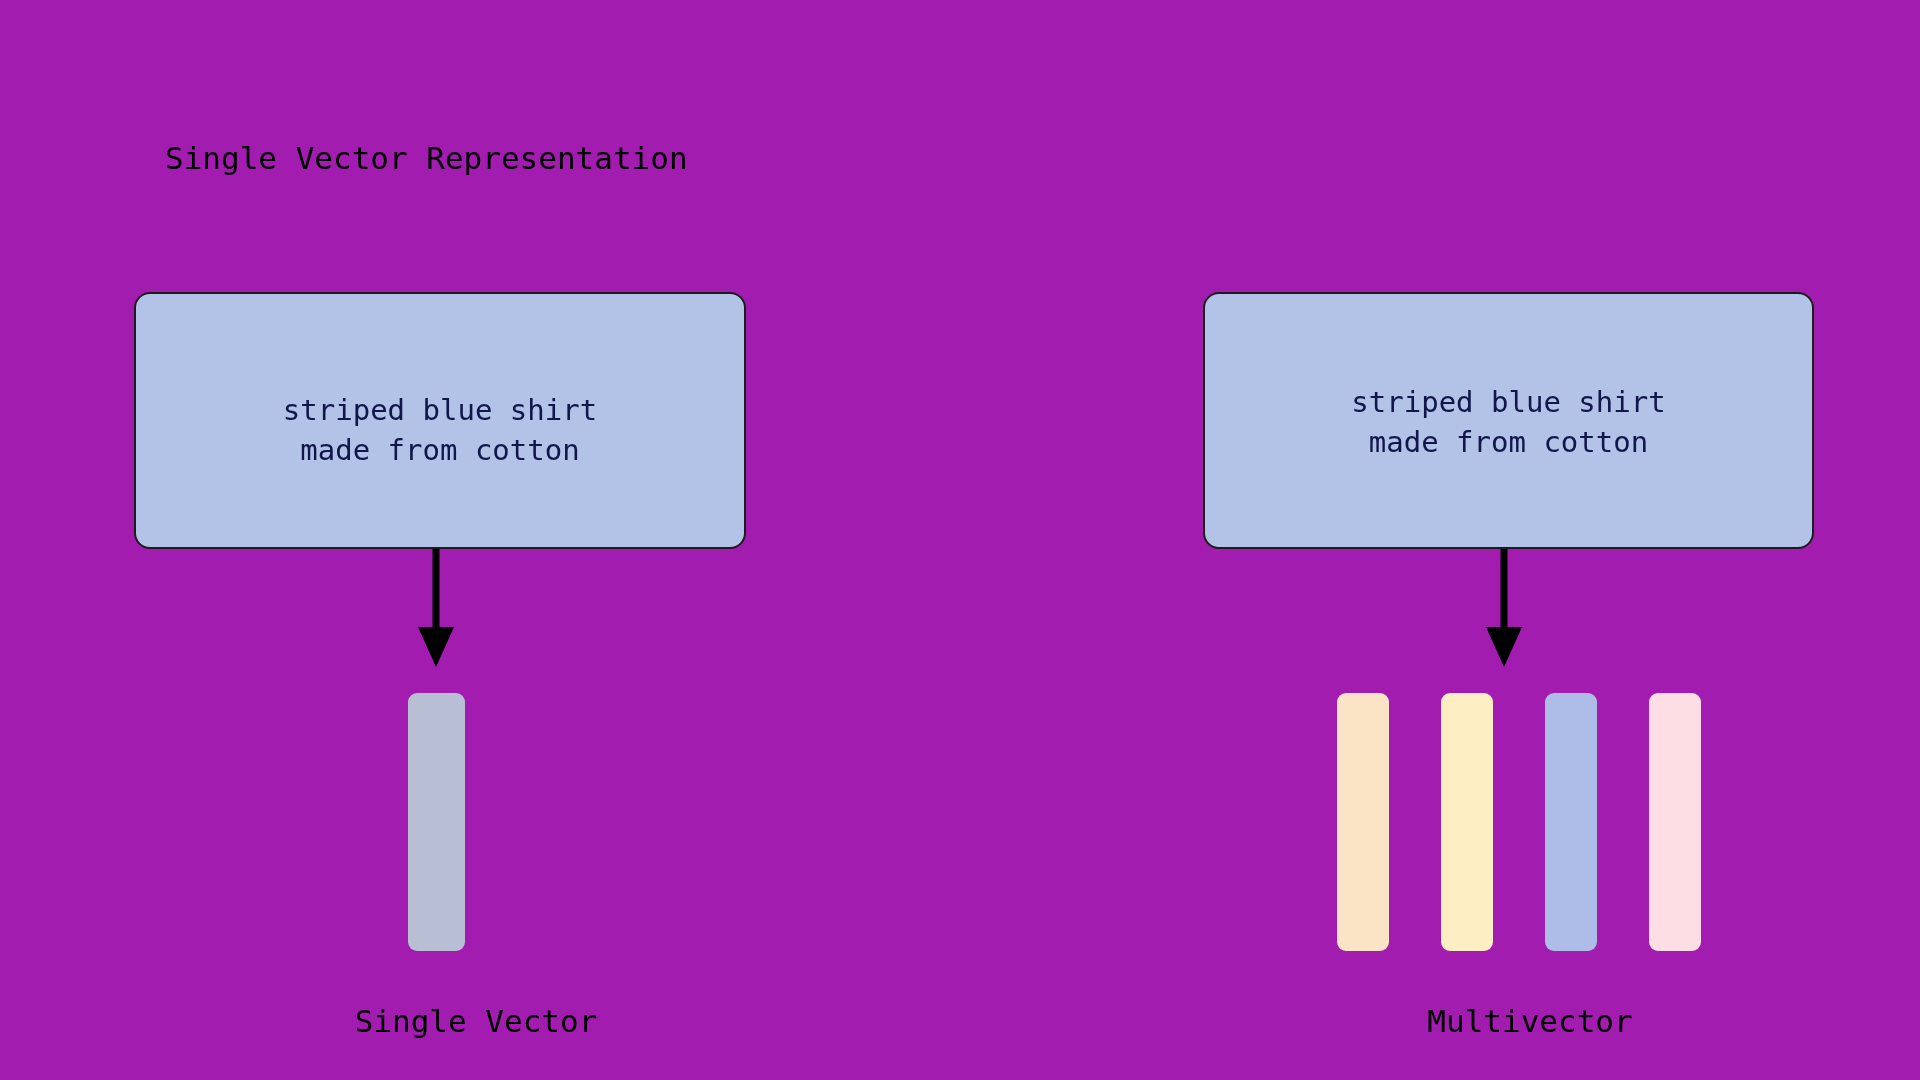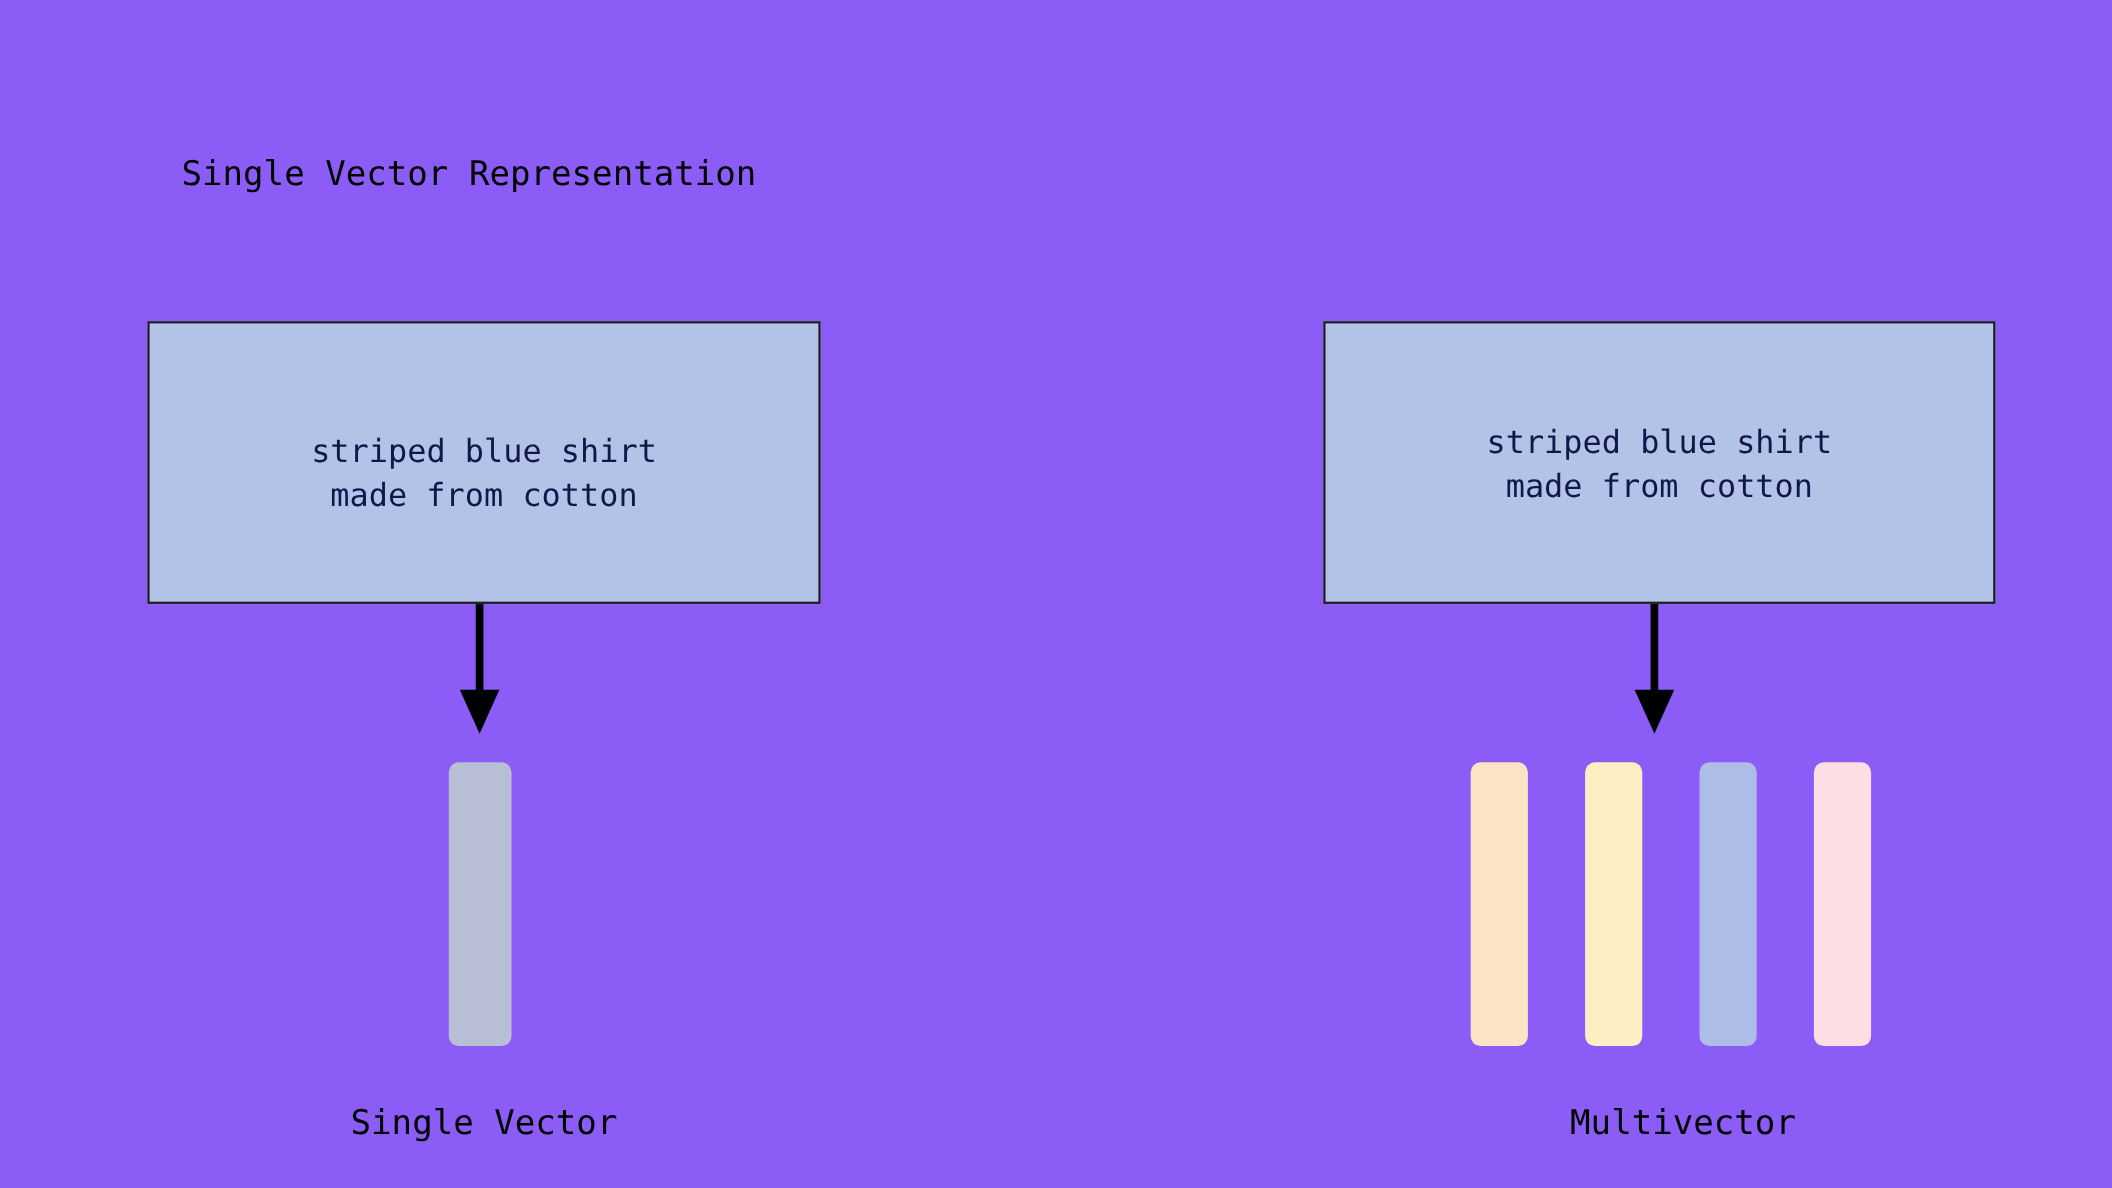--- a/index.html
+++ b/index.html
@@ -11,21 +11,21 @@
     width: 1920px;
     height: 1080px;
     font-family: "DejaVu Sans Mono", "Liberation Mono", monospace;
     overflow: hidden;
   }
 
   #canvas {
     position: relative;
     width: 1920px;
     height: 1080px;
-    background: #8b5cf6;
+    background: #a21caf;
     text-decoration: underline;
   }
 
   
   .panel-title {
     position: absolute;
     font-family: "DejaVu Sans Mono", "Liberation Mono", monospace;
     font-size: 31px;
     font-weight: 400;
     color: #000000;
@@ -34,21 +34,21 @@
   }
   #title-left  { left: 165px;  top: 140px; }
   #title-right { left: 1242px; top: 140px; }
 
   
   .doc-box {
     position: absolute;
     box-sizing: border-box;
     background: #b3c2e7;
     border: 2px solid #1c1c1c;
-    border-radius: 0;
+    border-radius: 16px;
     display: flex;
     align-items: center;
     justify-content: center;
   }
   #doc-box-left  { left: 134px;  top: 292px; width: 612px; height: 257px; }
   #doc-box-right { left: 1203px; top: 292px; width: 611px; height: 257px; }
 
   .doc-text {
     font-family: "DejaVu Sans Mono", "Liberation Mono", monospace;
     font-size: 29px;
@@ -101,21 +101,21 @@
 
   
   .caption {
     position: absolute;
     font-family: "DejaVu Sans Mono", "Liberation Mono", monospace;
     font-size: 31px;
     color: #000000;
     white-space: nowrap;
     text-align: center;
   }
-  #caption-left  { left: 0px;    top: 1003px; width: 880px; }
+  #caption-left  { left: 0px;    top: 1003px; width: 880px; padding-left: 36px; }
   #caption-right { left: 1090px; top: 1003px; width: 880px; }
 </style>
 </head>
 <body style="background: rgb(255, 255, 255);">
 
 <div id="canvas">
 
   <div id="title-left" class="panel-title" style="color: rgb(0, 0, 0);">Single Vector Representation</div>
 
   <div id="doc-box-left" class="doc-box" style="background: rgb(179, 194, 231); border-color: rgb(28, 28, 28);">

